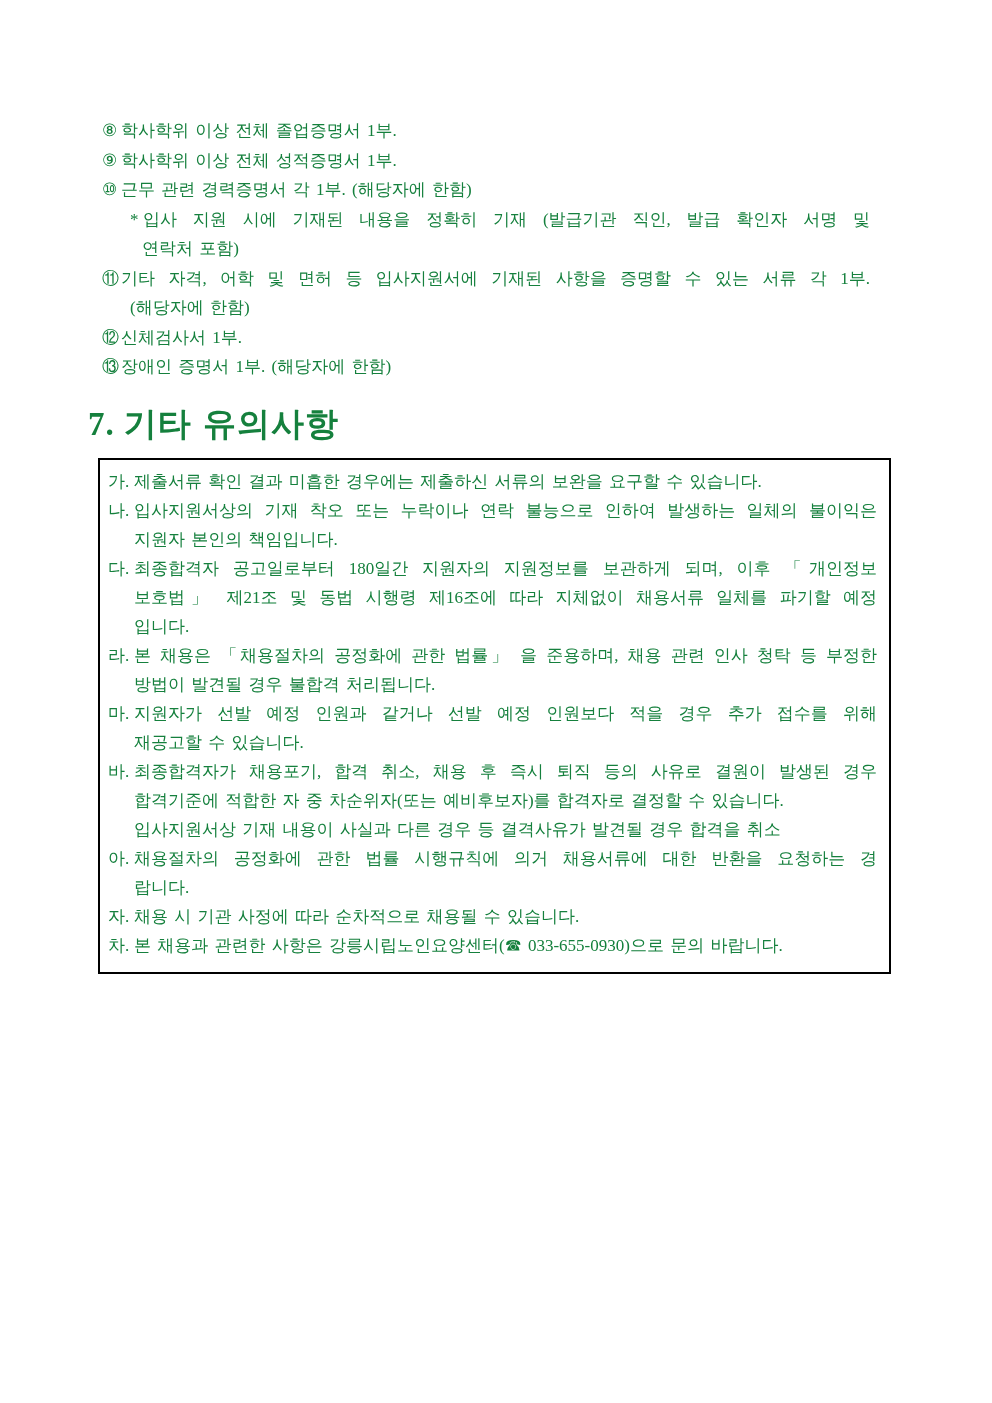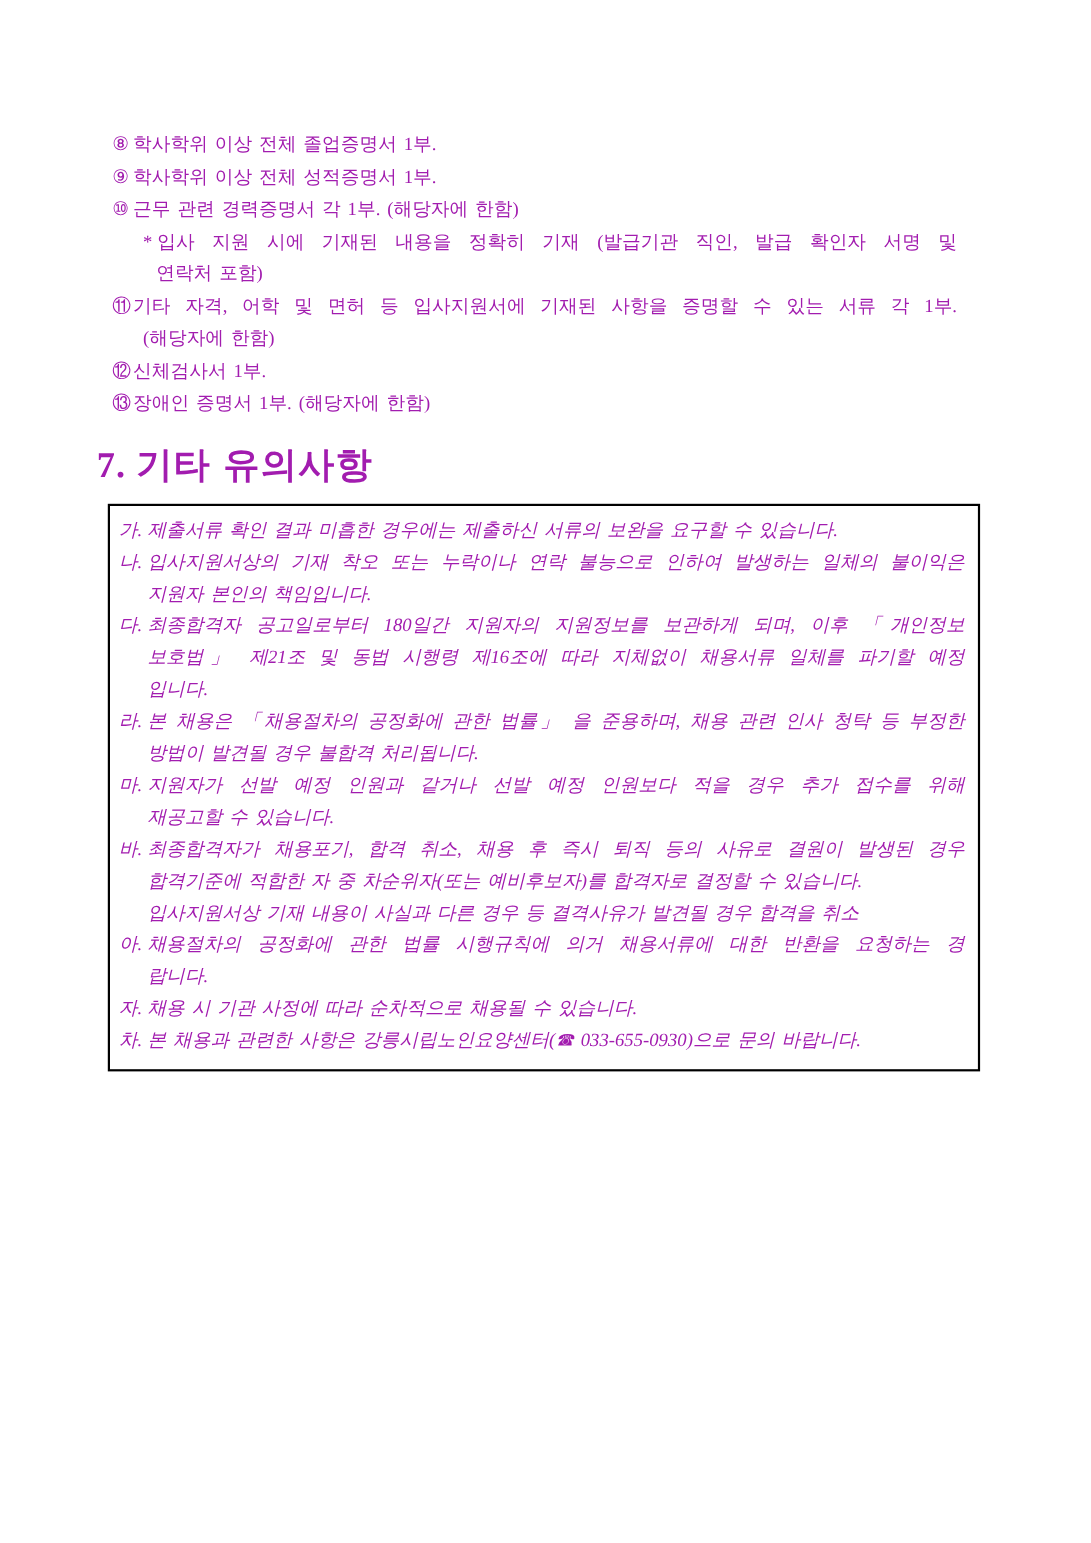--- a/index.html
+++ b/index.html
@@ -1,21 +1,21 @@
 <!DOCTYPE html>
 <html><head>
 <meta charset="utf-8">
 <style>
   html, body { margin: 0; padding: 0; background: #ffffff; }
   .page {
     position: relative;
     width: 992px;
     height: 1403px;
     background: #ffffff;
-    color: #a21caf;
+    color: #15803d;
     font-family: "Liberation Serif", "DejaVu Serif", serif;
     overflow: hidden;
     word-spacing: 2px;
   }
 
   
   .attachments {
     position: absolute;
     top: 116px;
     left: 102px;
@@ -50,21 +50,20 @@
   .notice-box {
     position: absolute;
     top: 458px;
     left: 98px;
     width: 793px;
     box-sizing: border-box;
     border: 2px solid #000000;
     padding: 7px 12px 12px 8px;
     font-size: 17px;
     line-height: 29px;
-    font-style: italic;
   }
   .nb-item { padding-left: 26px; }
   .nb-line.first { text-indent: -26px; }
   .nb-marker { display: inline-block; width: 26px; text-indent: 0; }
   .nb-line:not(:last-child) { text-align: justify; text-align-last: justify; }
 </style>
 </head>
 <body>
 
 <div class="page">

